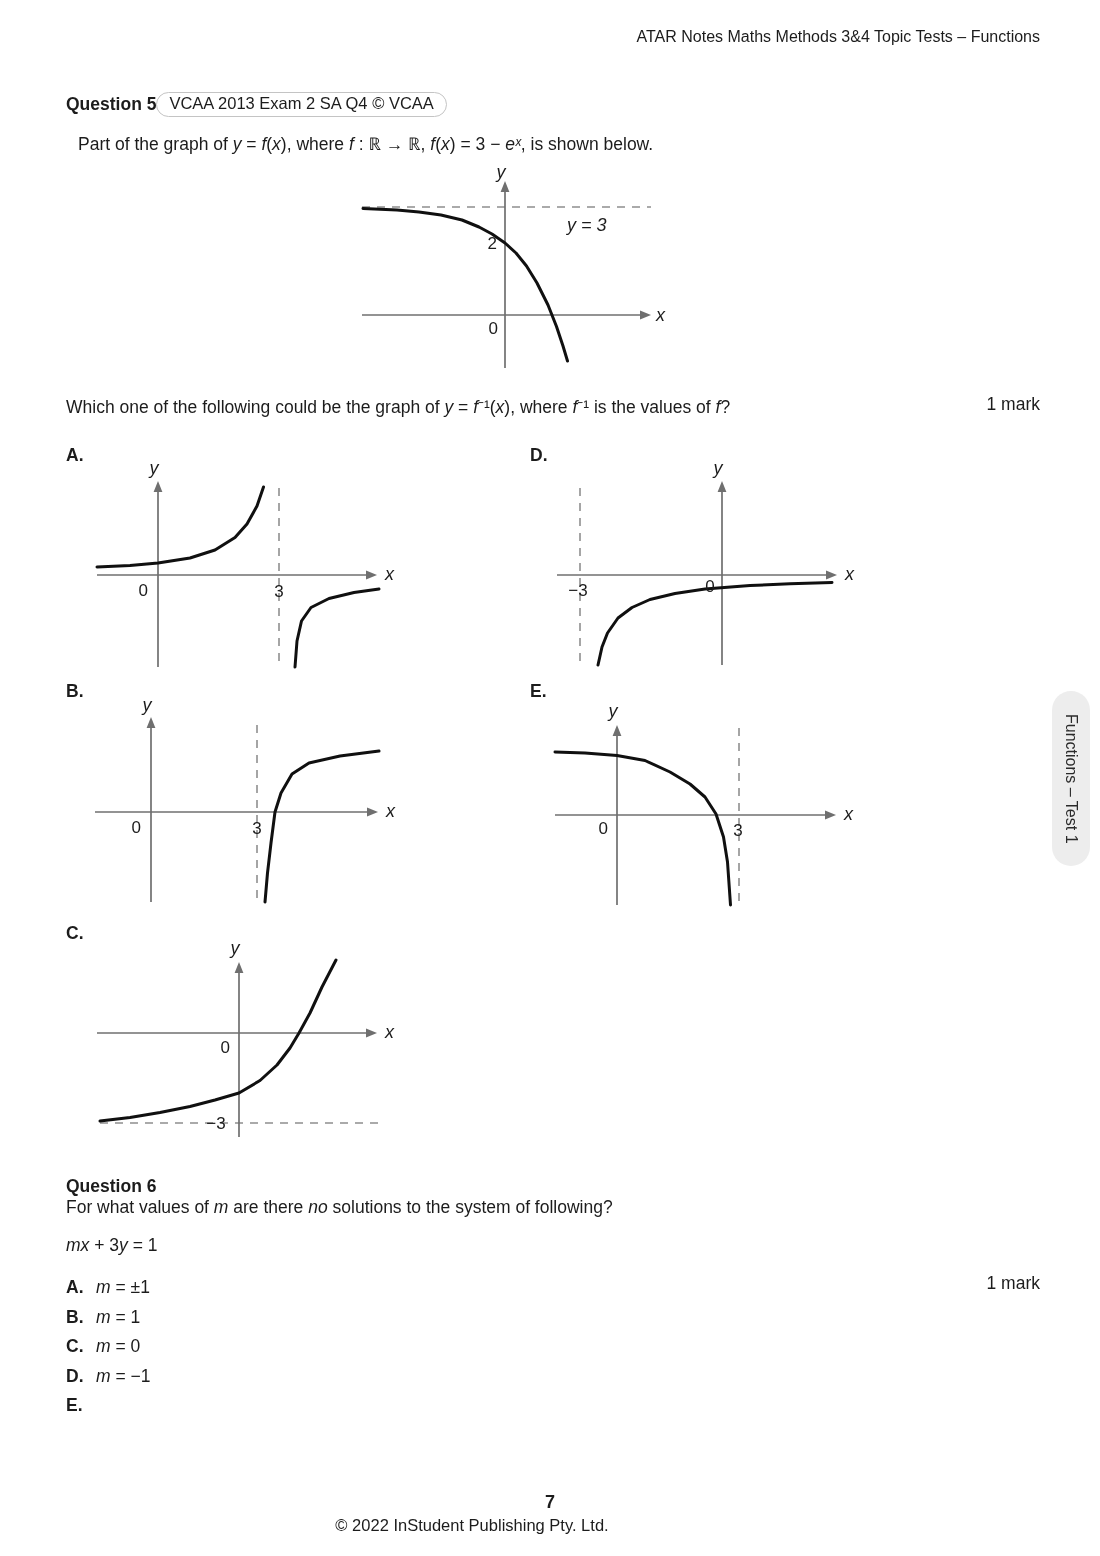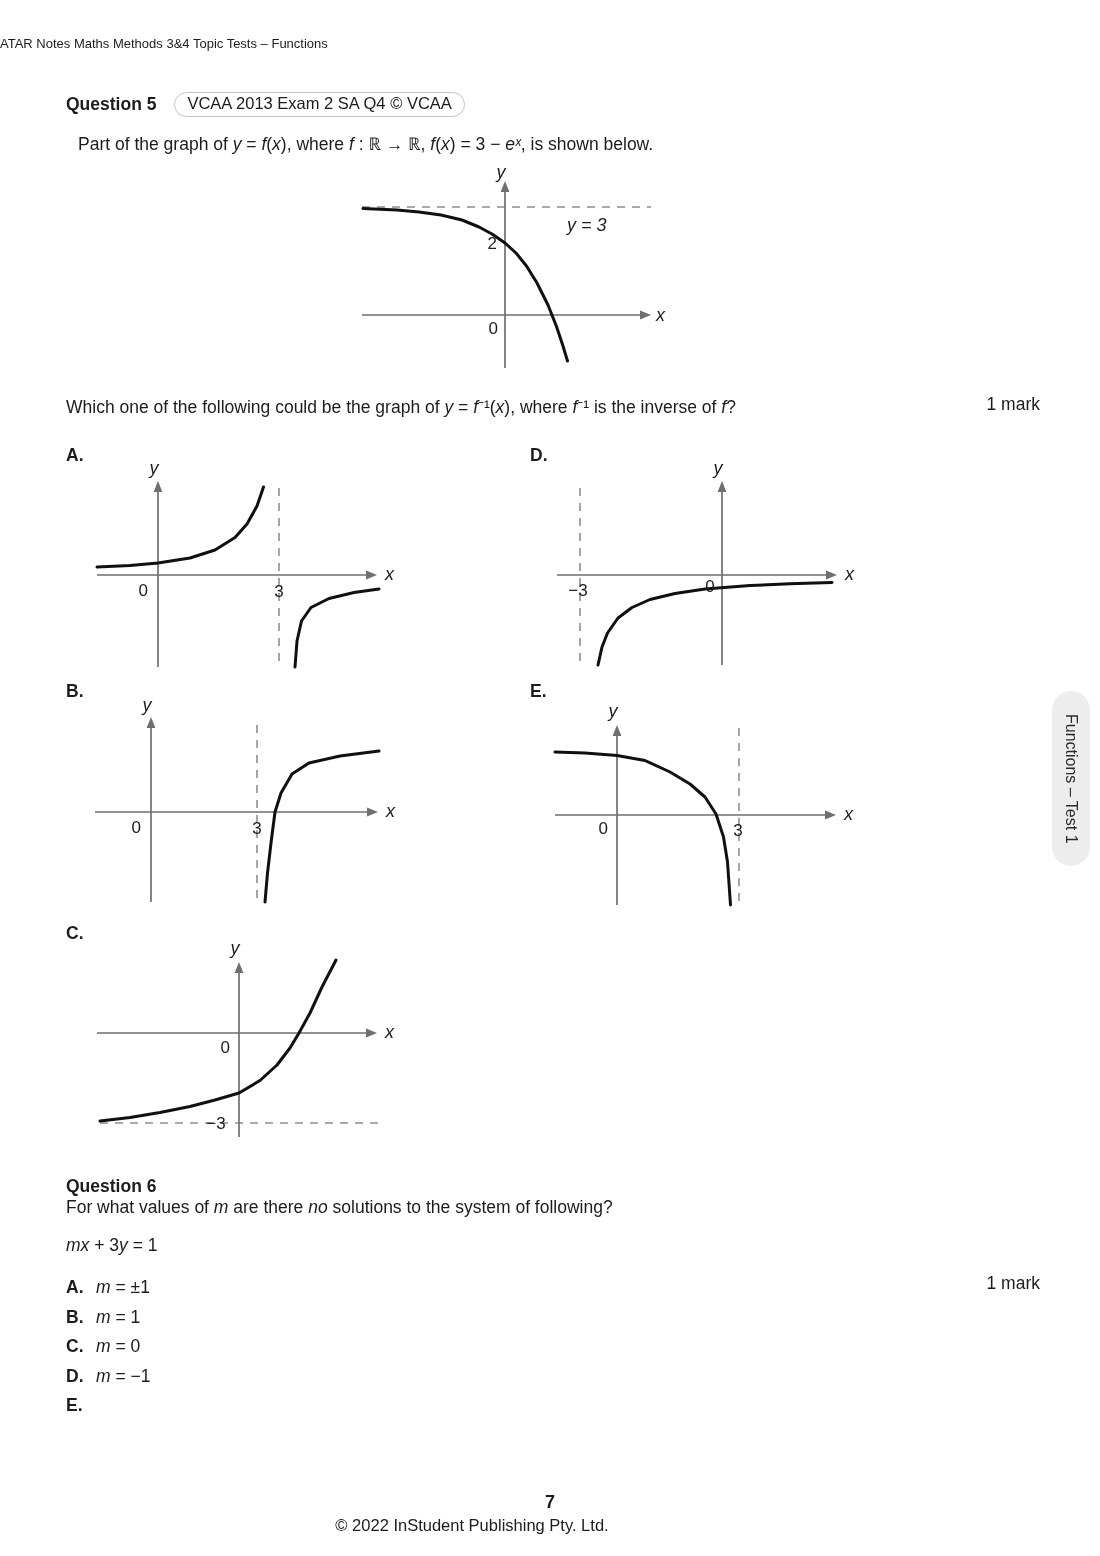--- a/index.html
+++ b/index.html
@@ -1,20 +1,20 @@
 <!DOCTYPE html>
 <html><head>
 <meta charset="utf-8">
 <style>
   html,body{margin:0;padding:0;background:#ffffff;}
   .page{position:relative;width:1100px;height:1556px;background:#ffffff;
         font-family:"Liberation Sans",sans-serif;color:#1c1c1c;overflow:hidden;}
   .it{font-style:italic;}
-  .header{position:absolute;top:36px;left:0;right:60px;font-size:13px;}
-  .q5head{position:absolute;left:66px;top:92px;display:flex;align-items:center;gap:18px;}
+  .header{position:absolute;top:28px;left:0;right:60px;text-align:right;font-size:16px;}
+  .q5head{position:absolute;left:66px;top:92px;display:flex;align-items:center;}
   .qtitle{font-weight:bold;font-size:17.5px;}
   .badge{border:1.6px solid #c4c4c4;border-radius:15px;padding:1px 12px 3px 12px;
          font-weight:normal;font-size:16.5px;}
   .intro{position:absolute;left:66px;top:119px;margin:12px;font-size:17.5px;}
   .prompt-row{position:absolute;left:66px;top:394px;width:974px;display:flex;
               justify-content:space-between;font-size:17.5px;}
   .opt-letter{position:absolute;font-weight:bold;font-size:17.5px;}
   .g{position:absolute;}
   svg text{font-size:17px;fill:#1c1c1c;font-family:"Liberation Sans",sans-serif;}
   svg .axl{font-size:18px;font-style:italic;}
@@ -59,21 +59,21 @@
     <polygon class="ah" points="296,157 285,152.6 285,161.4"></polygon>
     <polyline class="curve" points="8,50.5 42,52 64,54 86,57 107,62 124,69 137,76 150,85 161,95 171.5,108 182,125 193,147 201.5,168.5 208,188 212.5,203"></polyline>
     <text class="axl" x="146" y="20" text-anchor="middle">y</text>
     <text class="axl" x="301" y="163">x</text>
     <text x="142" y="91" text-anchor="end">2</text>
     <text x="143" y="176" text-anchor="end">0</text>
     <text class="axl" x="212" y="73">y = 3</text>
   </svg>
 
   <div class="prompt-row">
-    <span><span>Which one of the following could be the graph of </span><span class="it">y</span><span> = </span><span class="it">f</span><span>⁻¹(</span><span class="it">x</span><span>), where </span><span class="it">f</span><span>⁻¹ is the inverse of </span><span class="it">f</span><span>?</span></span>
+    <span><span>Which one of the following could be the graph of </span><span class="it">y</span><span> = </span><span class="it">f</span><span>⁻¹(</span><span class="it">x</span><span>), where </span><span class="it">f</span><span>⁻¹ is the values of </span><span class="it">f</span><span>?</span></span>
     <span>1 mark</span>
   </div>
 
   <div class="opt-letter" style="left:66px;top:445px;">A.</div>
   <div class="opt-letter" style="left:530px;top:445px;">D.</div>
   <div class="opt-letter" style="left:66px;top:681px;">B.</div>
   <div class="opt-letter" style="left:530px;top:681px;">E.</div>
   <div class="opt-letter" style="left:66px;top:923px;">C.</div>
 
   <svg class="g" style="left:90px;top:455px;" width="320" height="220" viewBox="0 0 320 220">

